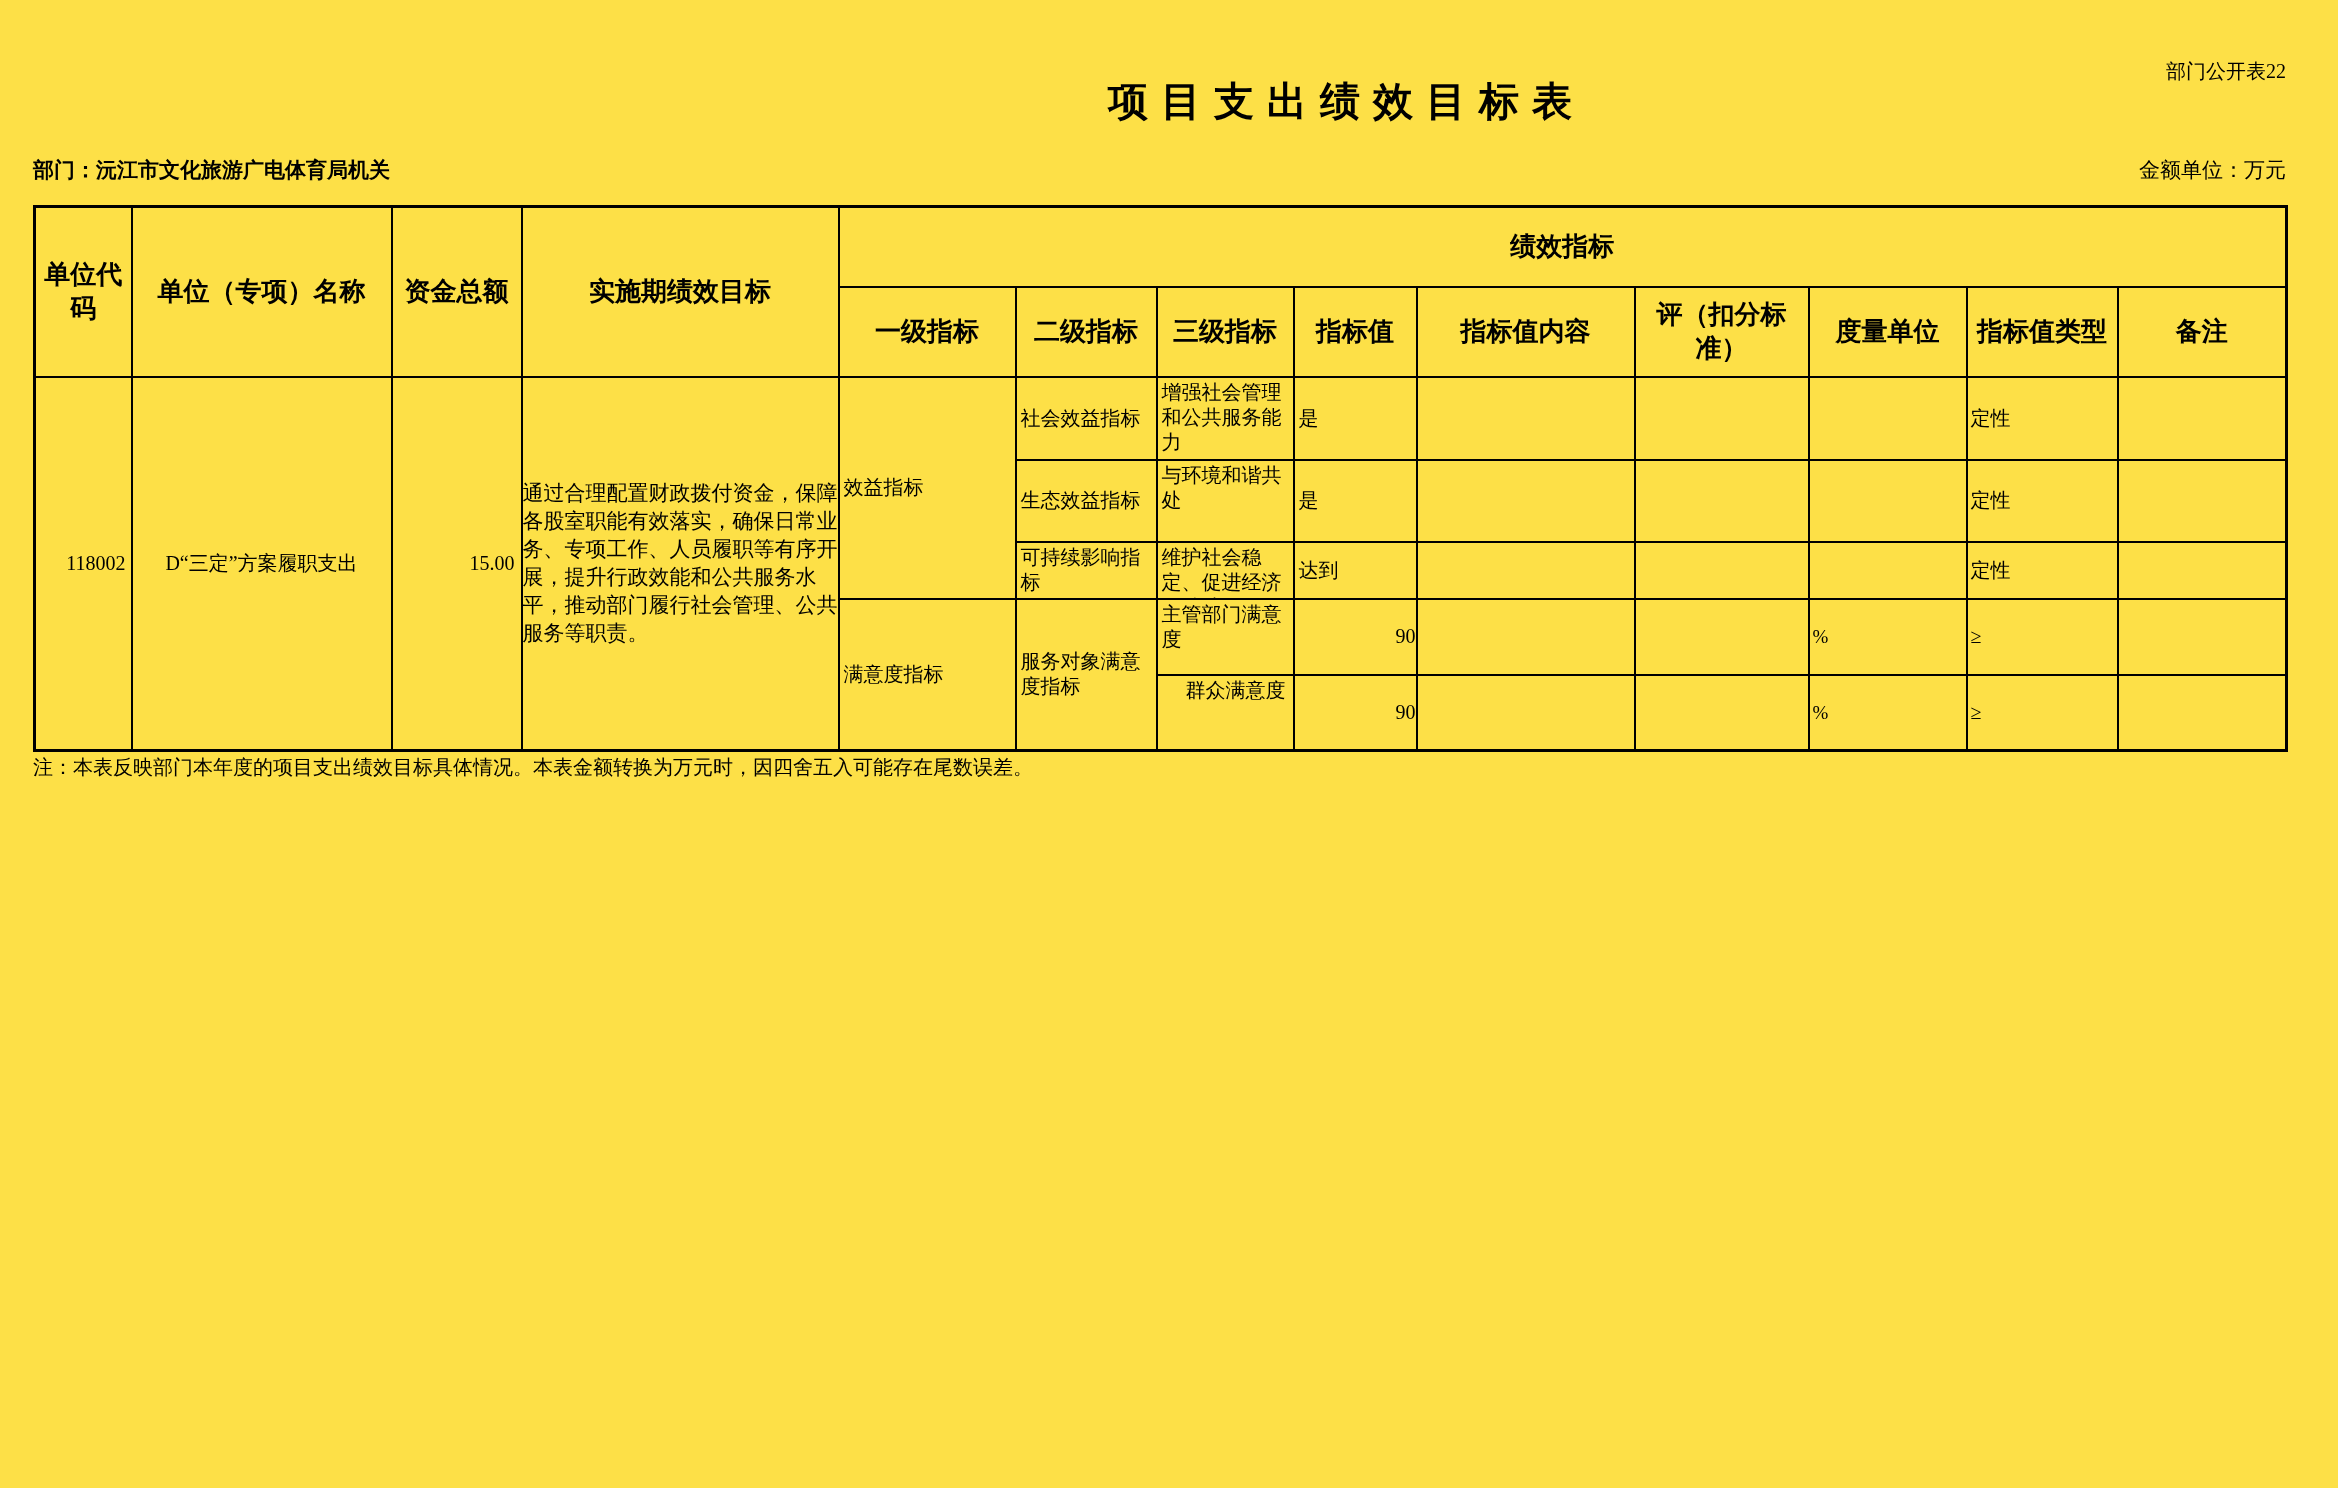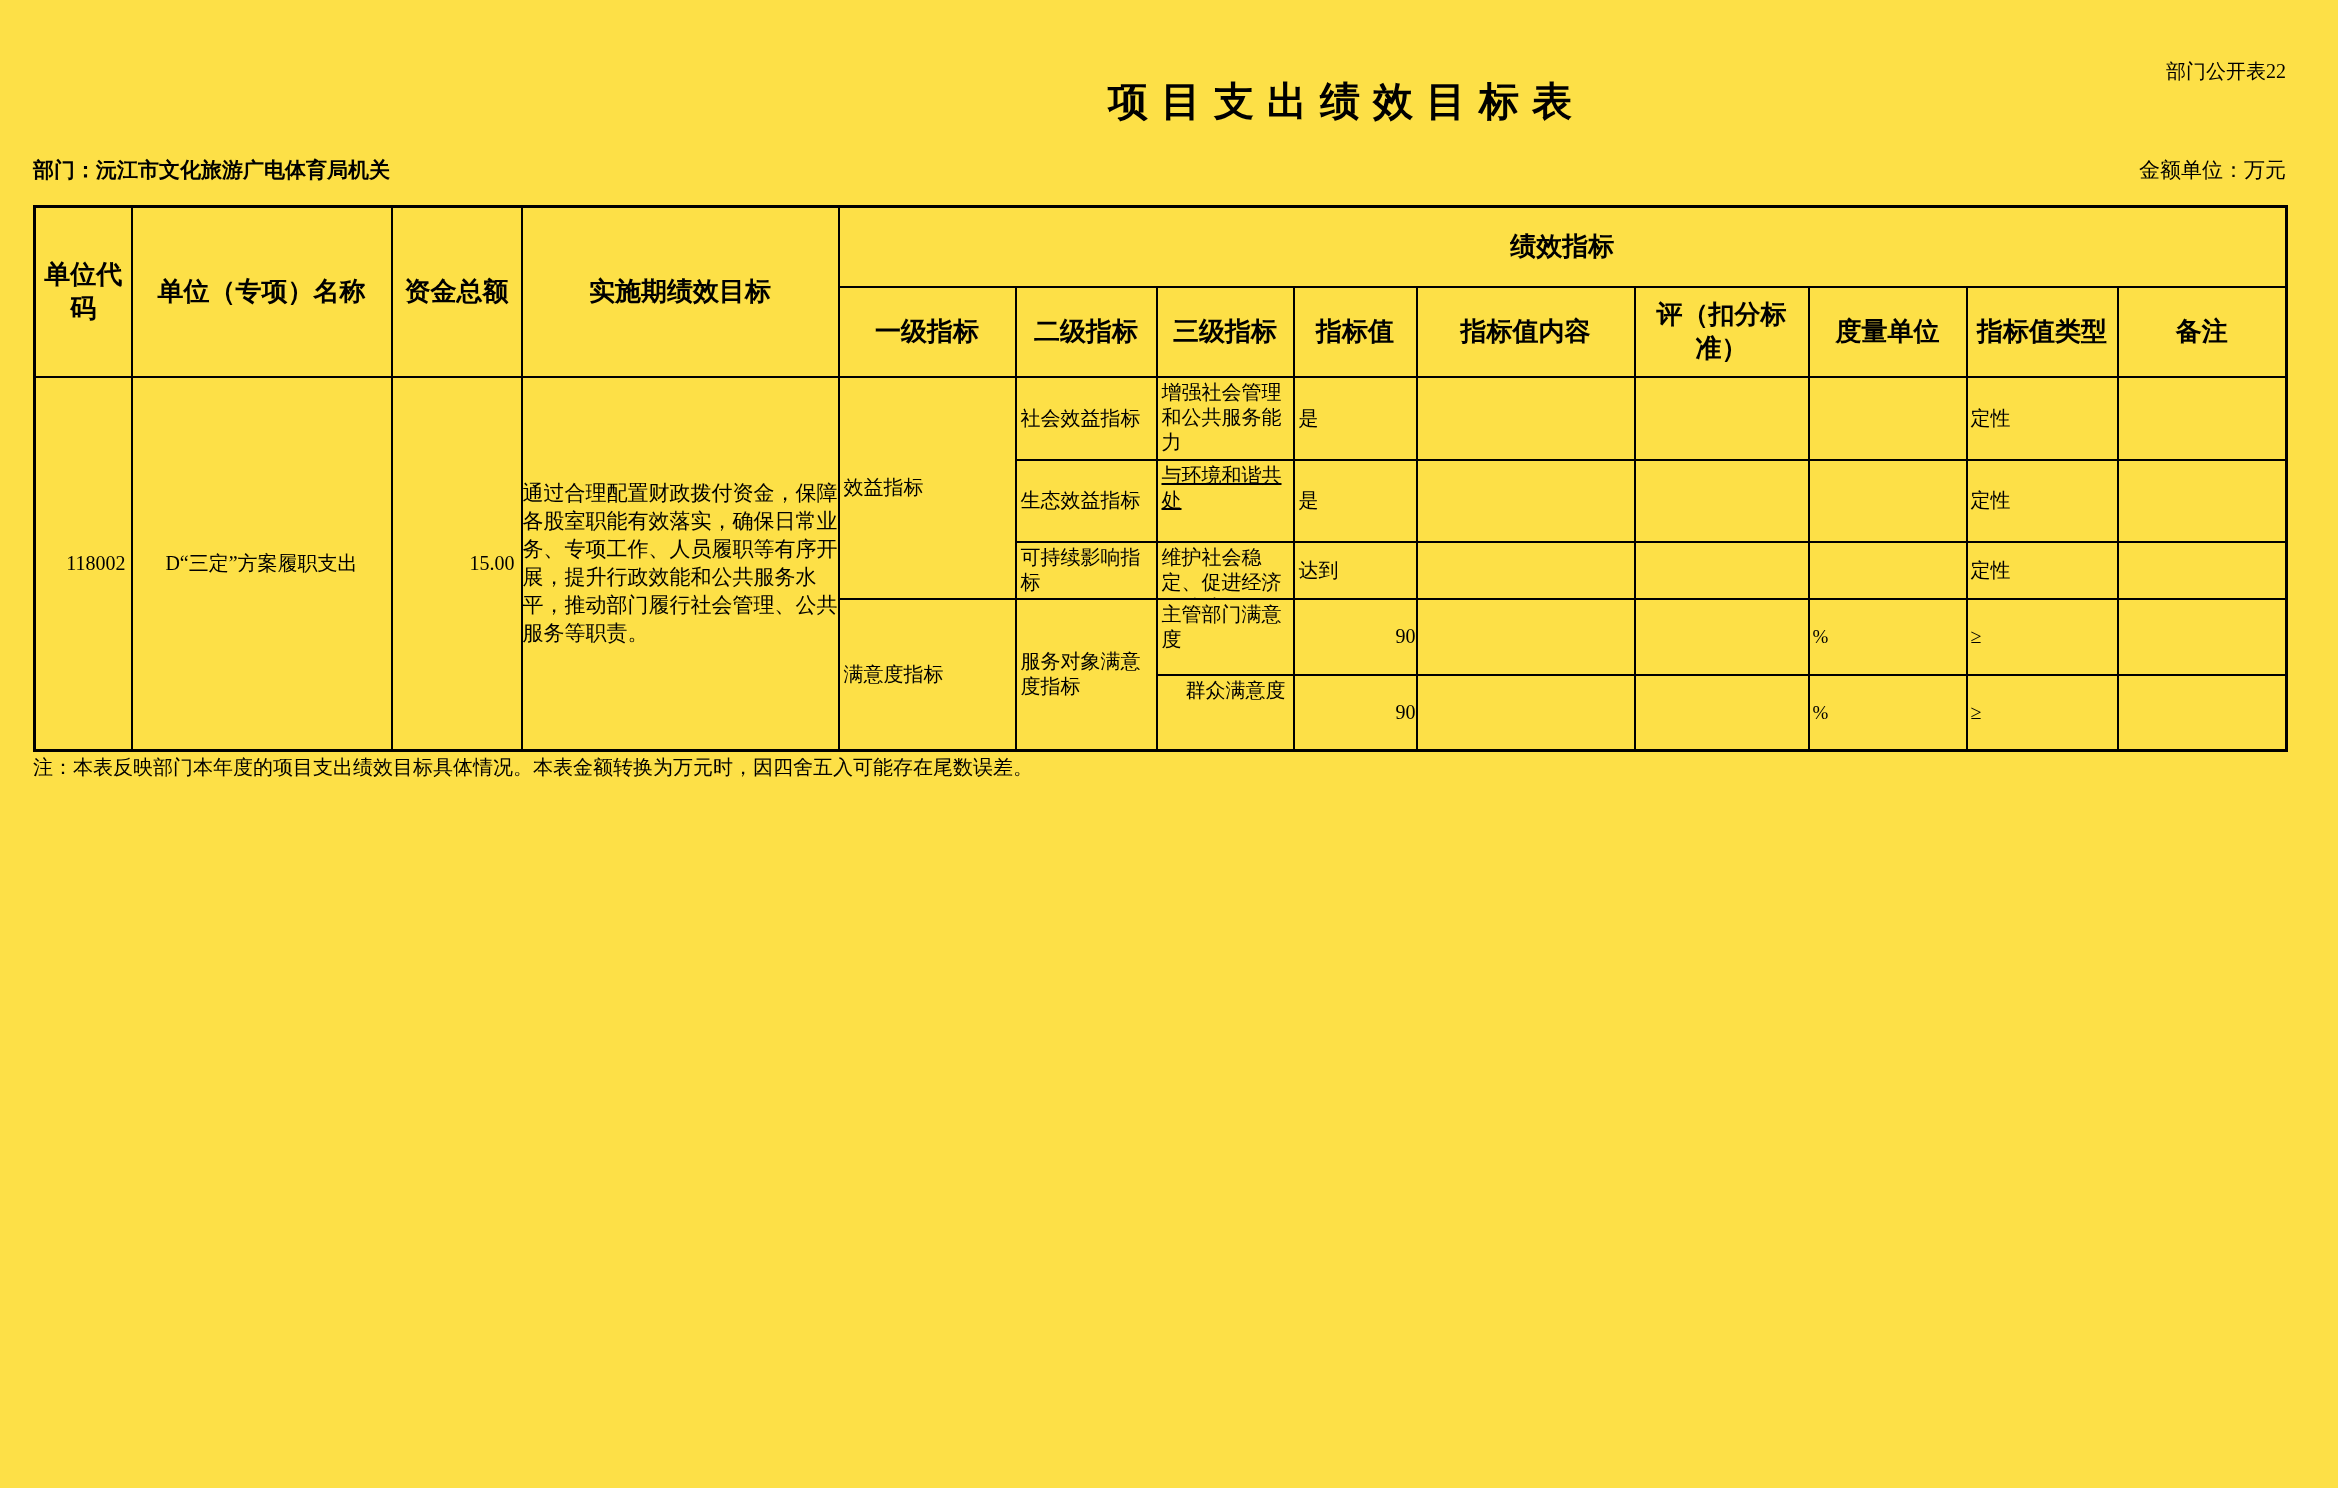--- a/index.html
+++ b/index.html
@@ -69,21 +69,21 @@
   td.c-target{
     padding:0 0;
     font-size:21px;line-height:28px;
     text-align:left;vertical-align:middle;
   }
   td.c-l1{text-align:left;padding-left:4px;}
   td.c-l2{text-align:left;padding:0 4px;}
   td.c-l3{vertical-align:top;padding:0;}
   .clip{overflow:hidden;padding:2px 4px 0 4px;line-height:25px;}
   tr.r1 .clip{height:79px;}
-  tr.r2 .clip{height:78px;text-decoration:underline;}
+  tr.r2 .clip{height:78px;}
   tr.r3 .clip{height:53px;}
   tr.r4 .clip{height:72px;}
   tr.r5 .clip{height:71px;margin-left:24px;}
   td.c-val-l{text-align:left;padding-left:4px;}
   td.c-val-r{text-align:right;padding-right:0;}
   td.c-unit{text-align:left;padding-left:3px;font-size:19px;}
   td.c-type{text-align:left;padding-left:3px;}
 </style>
 </head>
 <body>

